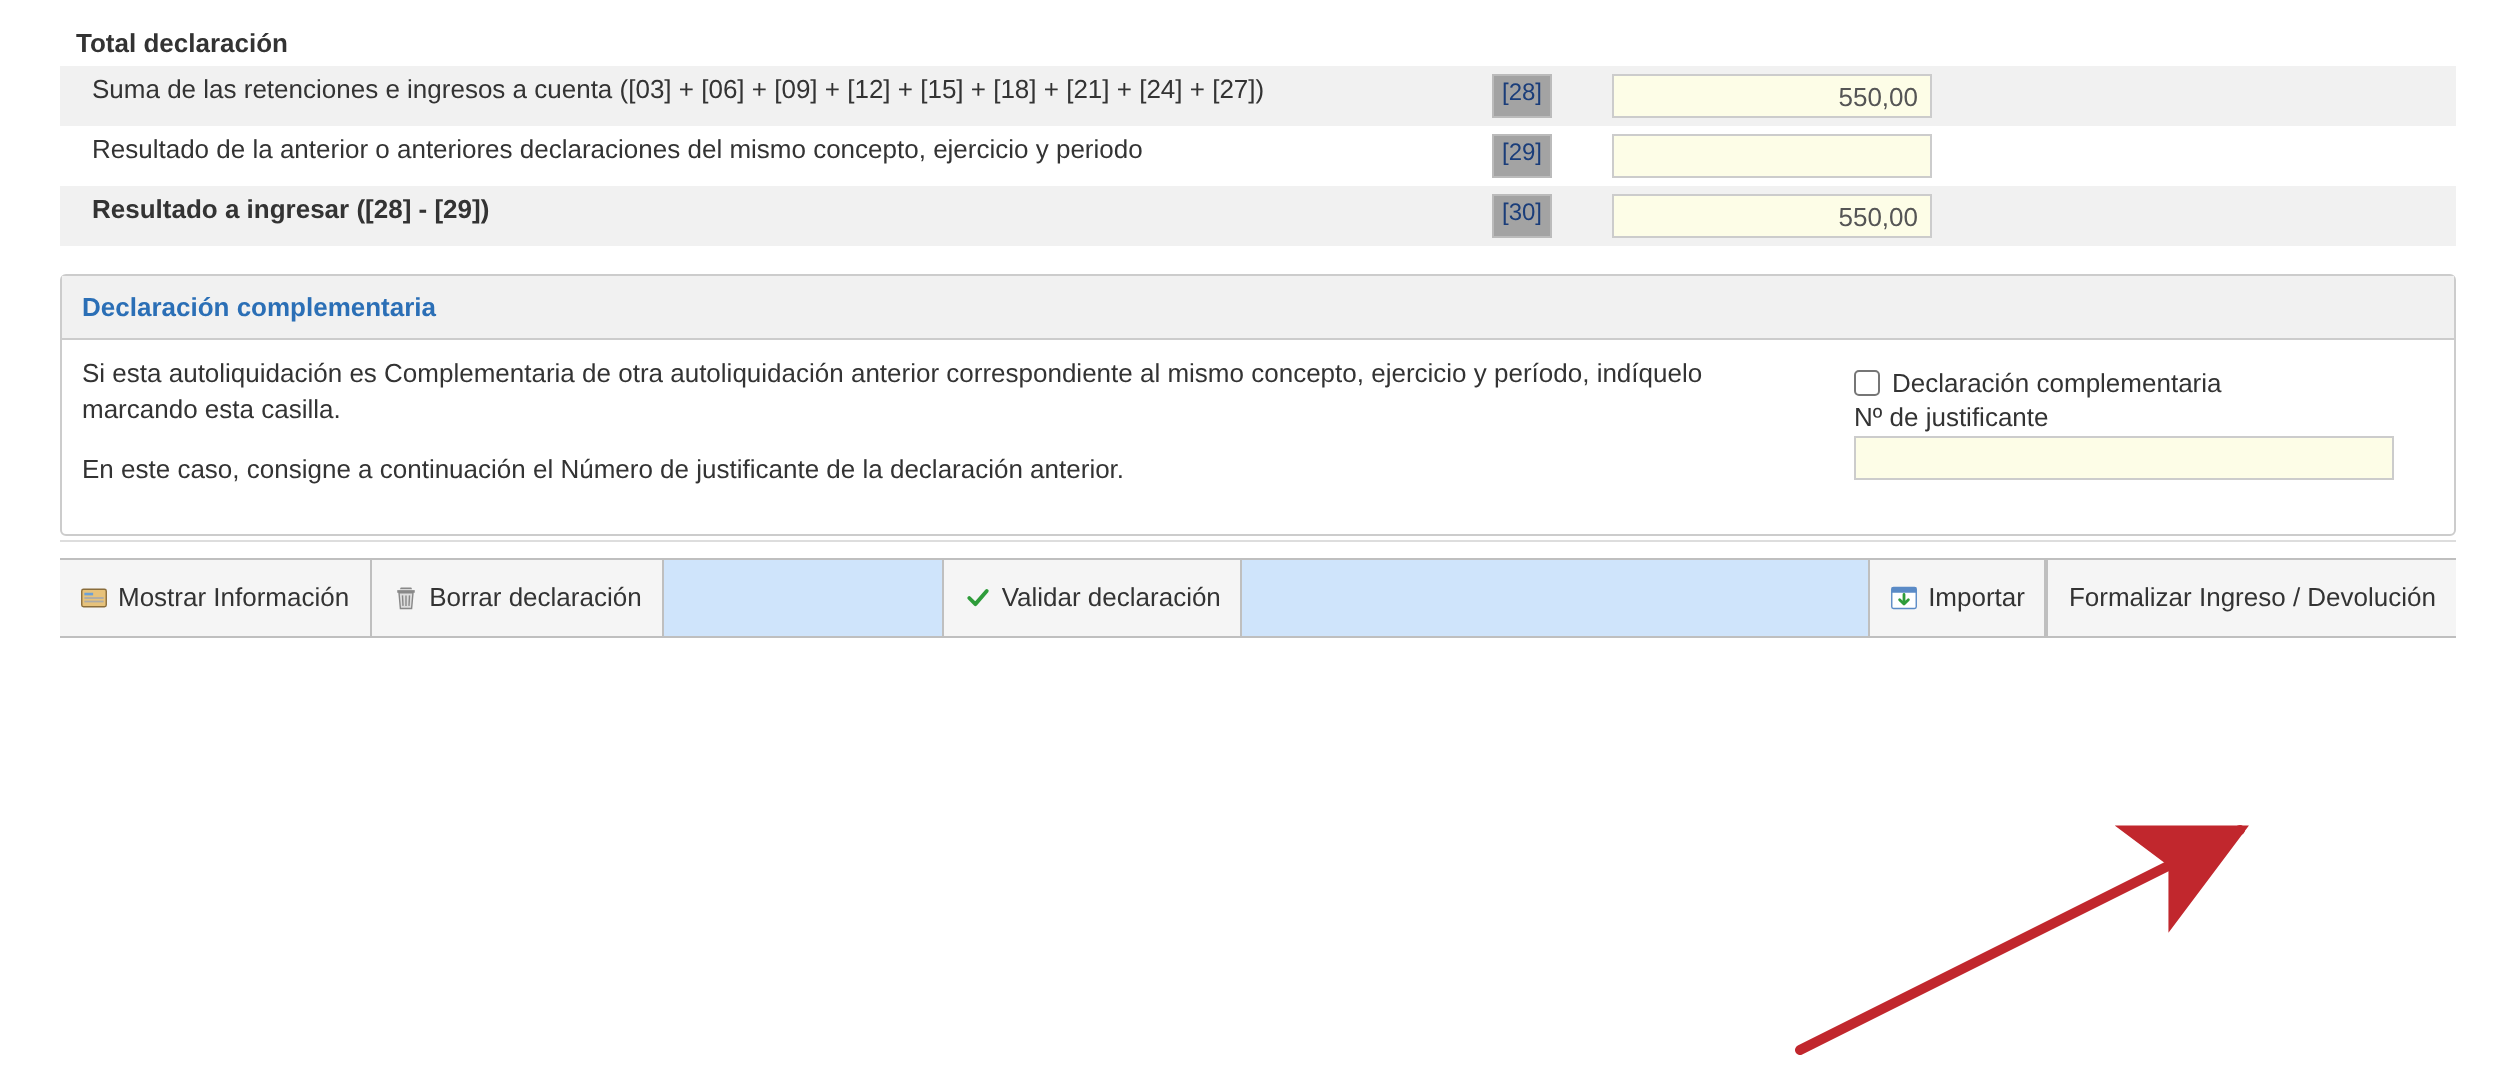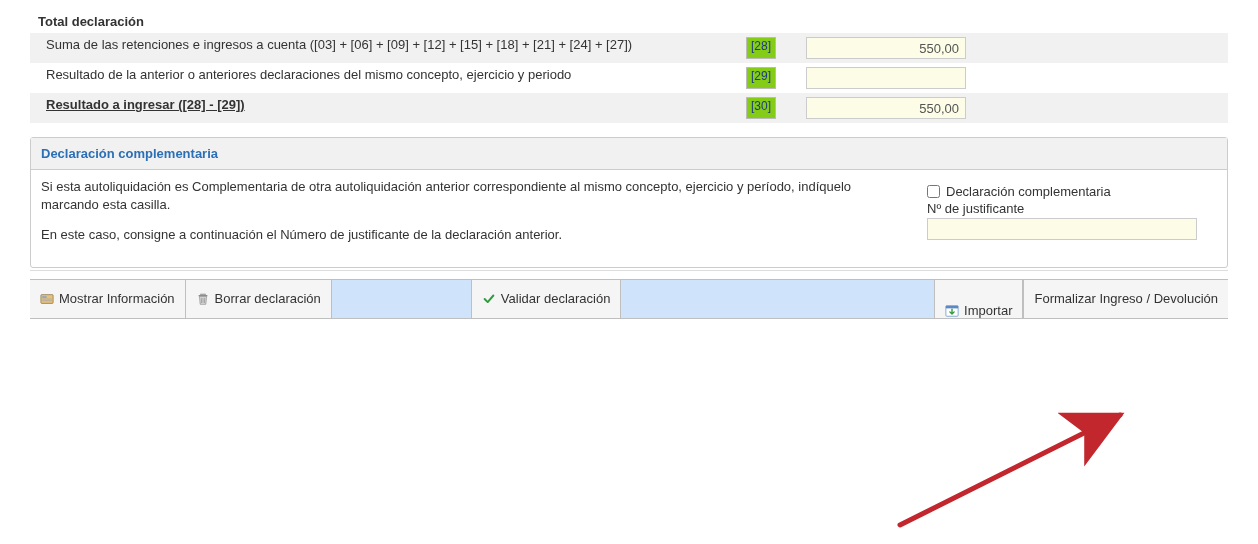--- a/index.html
+++ b/index.html
@@ -25,41 +25,41 @@
       min-height: 30px;
       gap: 24px;
     }
     .row.shaded { background: #f1f1f1; }
     .row .label {
       flex: 1;
       padding-left: 8px;
     }
     .row .label.noindent { padding-left: 0; }
     .casilla-tag {
-      background: #84cc16;
+      background: #a3a3a3;
       color: #1a3d7a;
       padding: 1px 4px;
       font-size: 12px;
       margin-right: 6px;
       border: 1px solid #bbb;
       min-width: 30px;
       text-align: center;
     }
     .num-input {
       width: 160px;
       height: 22px;
       background: #fdfde7;
       border: 1px solid #ccc;
       text-align: right;
       padding: 2px 6px;
       font-size: 13px;
       color: #555;
     }
     .spacer-right { width: 230px; }
-    .bold { font-weight: bold; text-decoration: underline; }
+    .bold { font-weight: bold; }
     .compl-section {
       margin-top: 14px;
       border: 1px solid #ccc;
       border-radius: 3px;
     }
     .compl-header {
       background: #f1f1f1;
       color: #2b6fb6;
       font-weight: bold;
       padding: 8px 10px;
@@ -195,21 +195,21 @@
       <span>Borrar declaración</span>
     </div>
     <div class="tb-gap" style="width:140px;"></div>
     <div class="tb-btn">
       <svg class="icon-svg" viewBox="0 0 16 16">
           <path d="M3 8 L6.5 11.5 L13 4" fill="none" stroke="#2e9c3a" stroke-width="2.2" stroke-linecap="round" stroke-linejoin="round"></path>
         </svg>
       <span>Validar declaración</span>
     </div>
     <div class="tb-fill"></div>
-    <div class="tb-btn" style="border-left:1px solid #bfbfbf;align-items:flex-end;">
+    <div class="tb-btn" style="border-left:1px solid #bfbfbf;">
       <svg class="icon-svg" viewBox="0 0 16 16">
           <rect x="1" y="2" width="14" height="12" rx="1" fill="#fff" stroke="#5a8ac6" stroke-width="0.8"></rect>
           <rect x="1" y="2" width="14" height="3" fill="#5a8ac6"></rect>
           <path d="M8 6 v5 M5.5 9 L8 11.5 L10.5 9" fill="none" stroke="#2e9c3a" stroke-width="1.6" stroke-linecap="round" stroke-linejoin="round"></path>
         </svg>
       <span>Importar</span>
     </div>
     <div class="tb-btn last">
       <span>Formalizar Ingreso / Devolución</span>
     </div>

